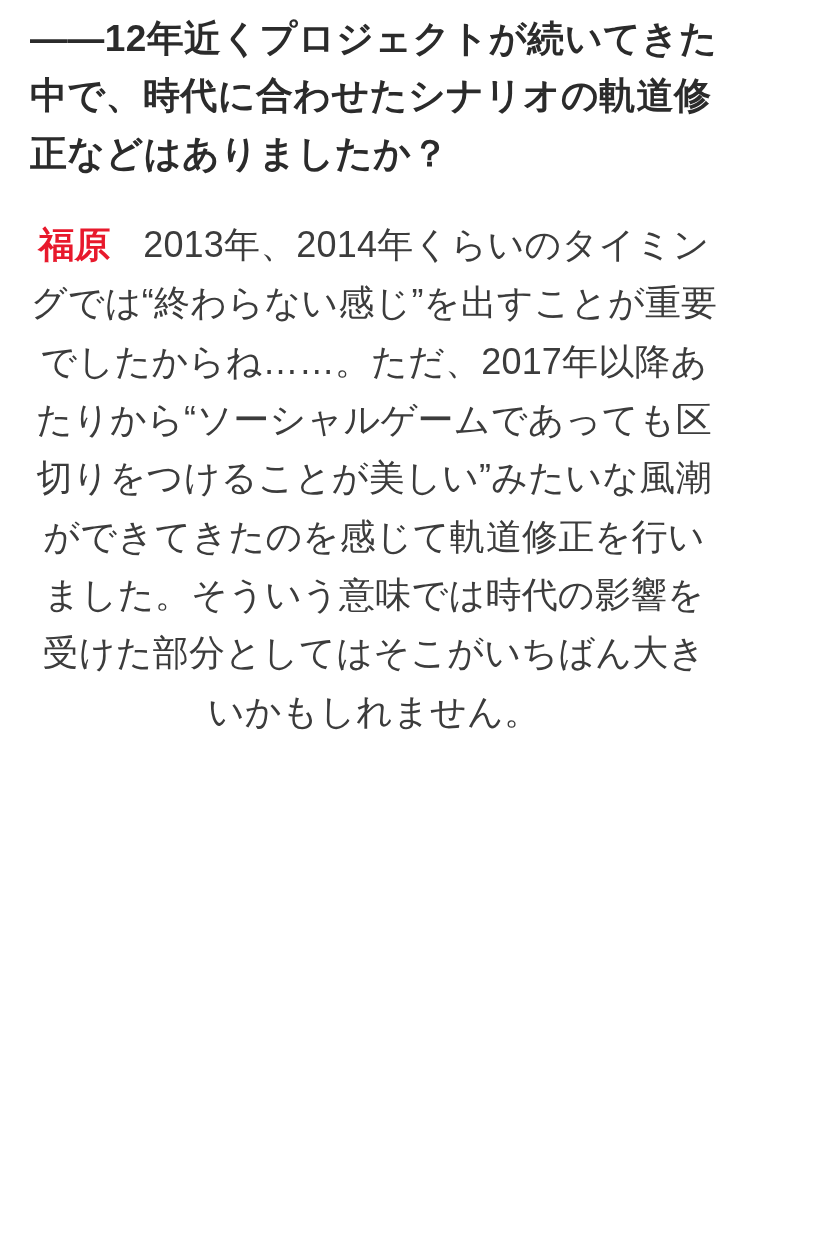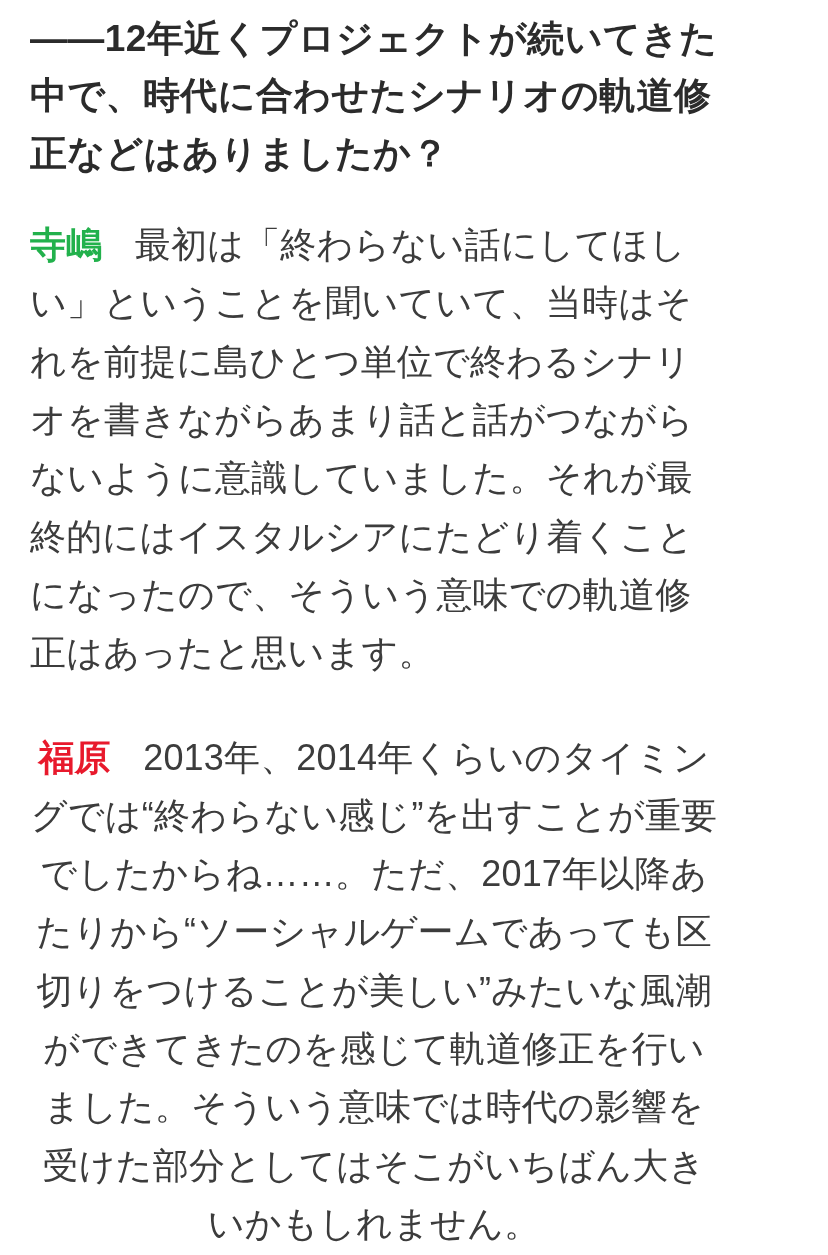--- a/index.html
+++ b/index.html
@@ -46,21 +46,18 @@
   .speaker-terashima { color: #22b14c; }
   .speaker-fukuhara { color: #e8192c; }
 </style>
 </head>
 <body>
 
 <div class="article">
 
   <h2 class="question">——12年近くプロジェクトが続いてきた中で、時代に合わせたシナリオの軌道修正などはありましたか？</h2>
 
-  <p class="qa-block">
-    <span class="speaker speaker-terashima">寺嶋</span><span>最初は「終わらない話にしてほしい」ということを聞いていて、当時はそれを前提に島ひとつ単位で終わるシナリオを書きながらあまり話と話がつながらないように意識していました。それが最終的にはイスタルシアにたどり着くことになったので、そういう意味での軌道修正はあったと思います。</span>
-  </p>
 
   <p class="qa-block">
     <span class="speaker speaker-fukuhara">福原</span><span>2013年、2014年くらいのタイミングでは“終わらない感じ”を出すことが重要でしたからね……。ただ、2017年以降あたりから“ソーシャルゲームであっても区切りをつけることが美しい”みたいな風潮ができてきたのを感じて軌道修正を行いました。そういう意味では時代の影響を受けた部分としてはそこがいちばん大きいかもしれません。</span>
   </p>
 
 </div>
 
 </body></html>

